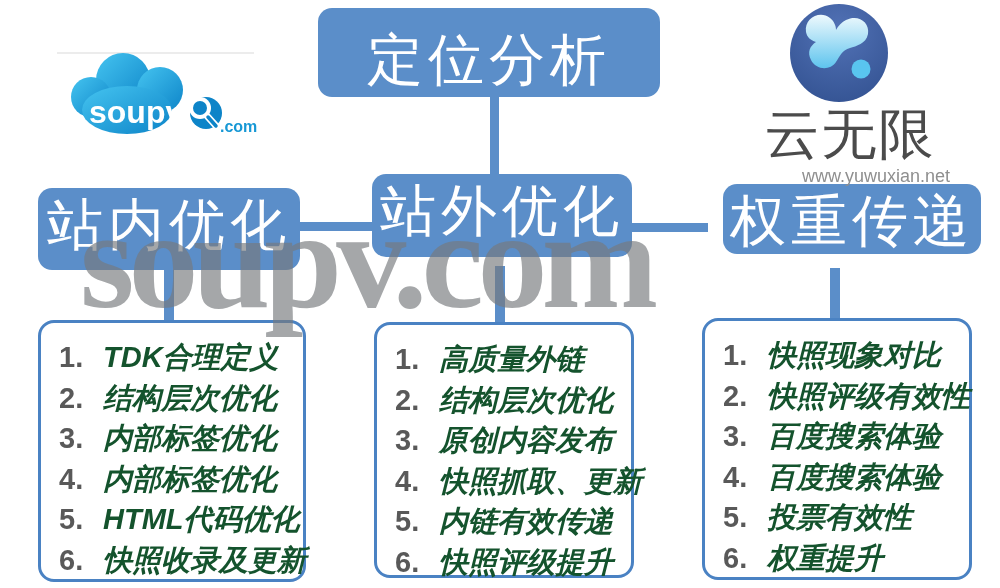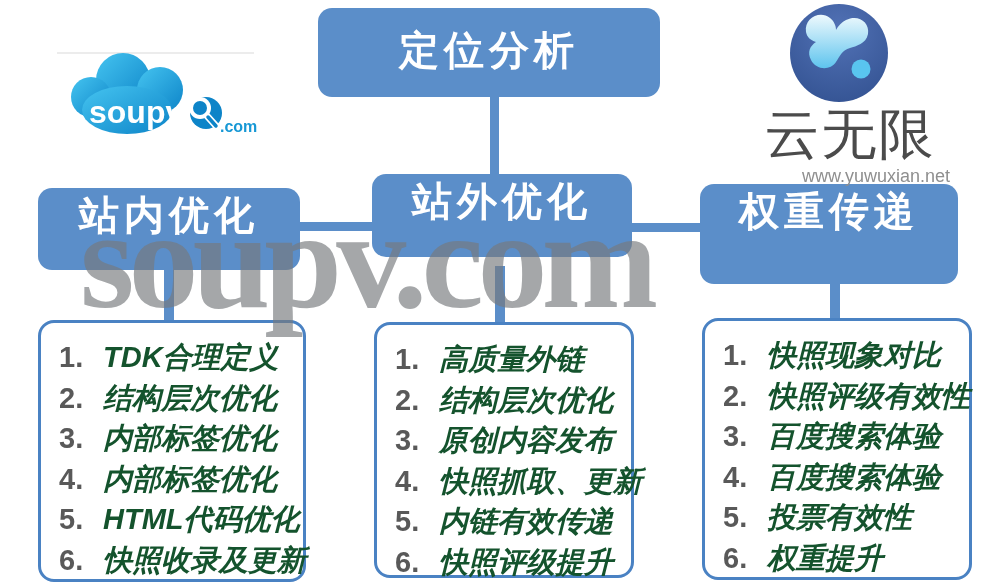--- a/index.html
+++ b/index.html
@@ -6,28 +6,28 @@
   html,body { width:1000px; height:588px; background:#fff; overflow:hidden;
               font-family:"Liberation Sans", sans-serif; }
   .canvas { position:relative; width:1000px; height:588px; background:#fff; }
 
   
   .conn { position:absolute; background:#5b8ec9; z-index:1; }
 
   
   .node { position:absolute; background:#5b8ec9; border-radius:14px; z-index:2;
           color:#fff; text-align:center; overflow:visible; }
-  .node .lbl { display:block; font-size:40px; font-weight:700; letter-spacing:5px;
+  .node .lbl { display:block; font-size:56px; font-weight:400; letter-spacing:5px;
                color:#fff; white-space:nowrap; }
   .node-root { left:318px; top:8px; width:342px; height:89px; }
   .node-root .lbl { padding-top:15px; }
   .branch .lbl { }
   .branch-0 { left:38px;  top:188px; width:262px; height:82px; }
   .branch-1 { left:372px; top:174px; width:260px; height:83px; }
-  .branch-2 { left:700px; top:184px; width:258px; height:100px; }
+  .branch-2 { left:723px; top:184px; width:258px; height:70px; }
 
   
   .list { position:absolute; background:#fff; border:3px solid #4a82c3;
           border-radius:16px; z-index:2; padding:15px 6px 0 18px; }
   .list-0 { left:38px;  top:320px; width:268px; height:262px; }
   .list-1 { left:374px; top:322px; width:260px; height:256px; }
   .list-2 { left:702px; top:318px; width:270px; height:262px; }
   .row { display:flex; align-items:baseline; height:40.5px; font-weight:bold;
          font-size:29px; white-space:nowrap; }
   .num { color:#595959; width:44px; flex:none; }

